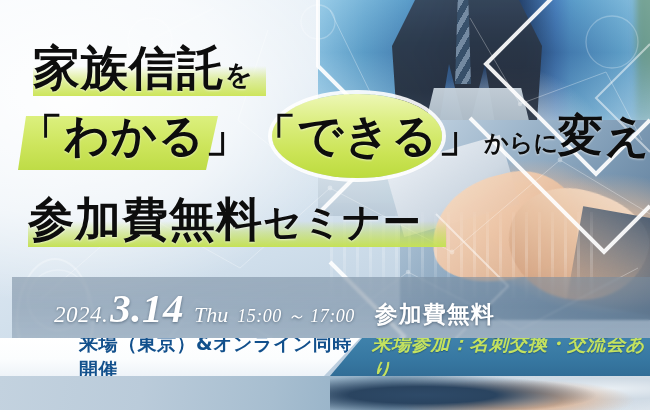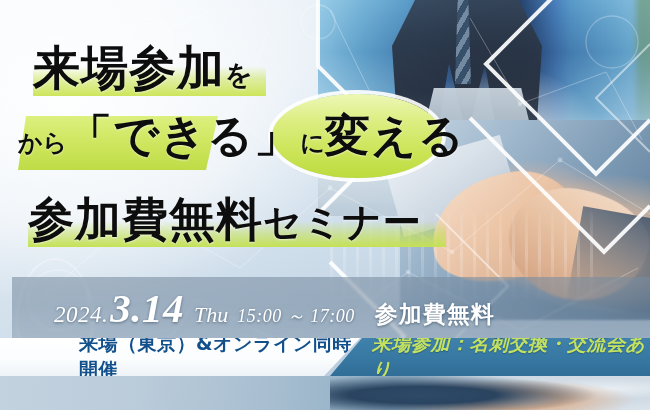--- a/index.html
+++ b/index.html
@@ -310,29 +310,30 @@
         <path d="M650 44 L596 98 L650 152"></path>
         <path d="M436 214 L508 286 L436 358"></path>
       </g>
     </svg>
   </div>
 
   <div class="headline">
 
     <div class="line l1">
       <div class="hl-grad"></div>
-      <span class="t-main">来場参加</span><span class="t-main t-small">を</span>
+      <span class="t-main">家族信託</span><span class="t-main t-small">を</span>
     </div>
 
     <div class="line l2">
       <div class="quad"></div>
       <div class="pill"></div>
       <div class="row">
+        <span class="t-main">「わかる」</span>
+          <span class="t-main">「できる」</span>
           <span class="t-main t-small">から</span>
-          <span class="t-main">「できる」</span>
           <span class="t-main t-small">に</span>
           <span class="t-main">変える</span>
       </div>
     </div>
 
     <div class="line l3">
       <div class="hl-under"></div>
       <span class="t-main">参加費無料</span><span class="t-main t-kana">セミナー</span>
     </div>
   </div>

